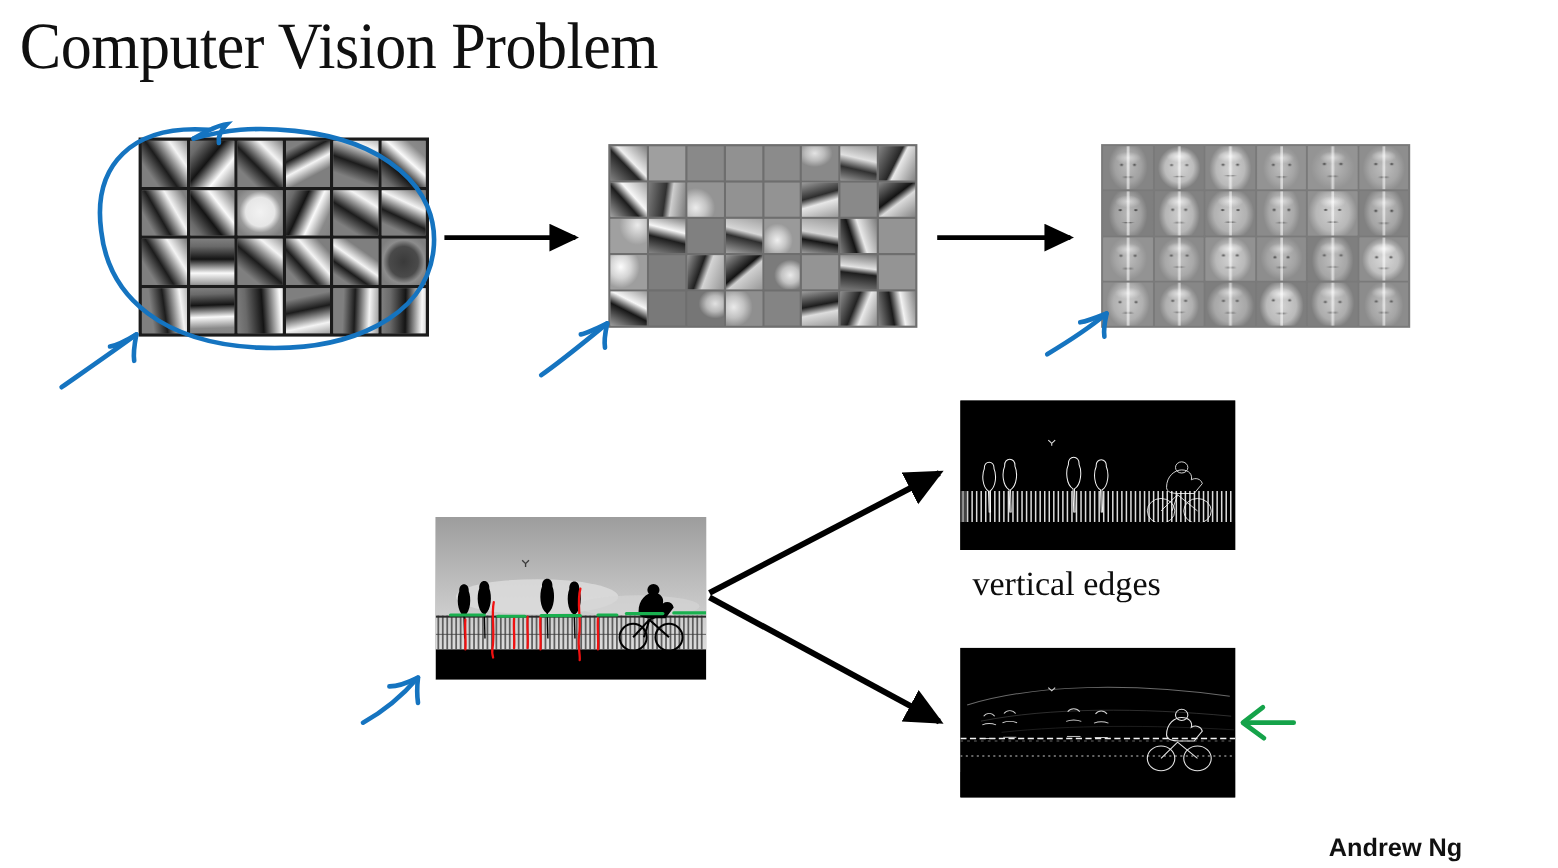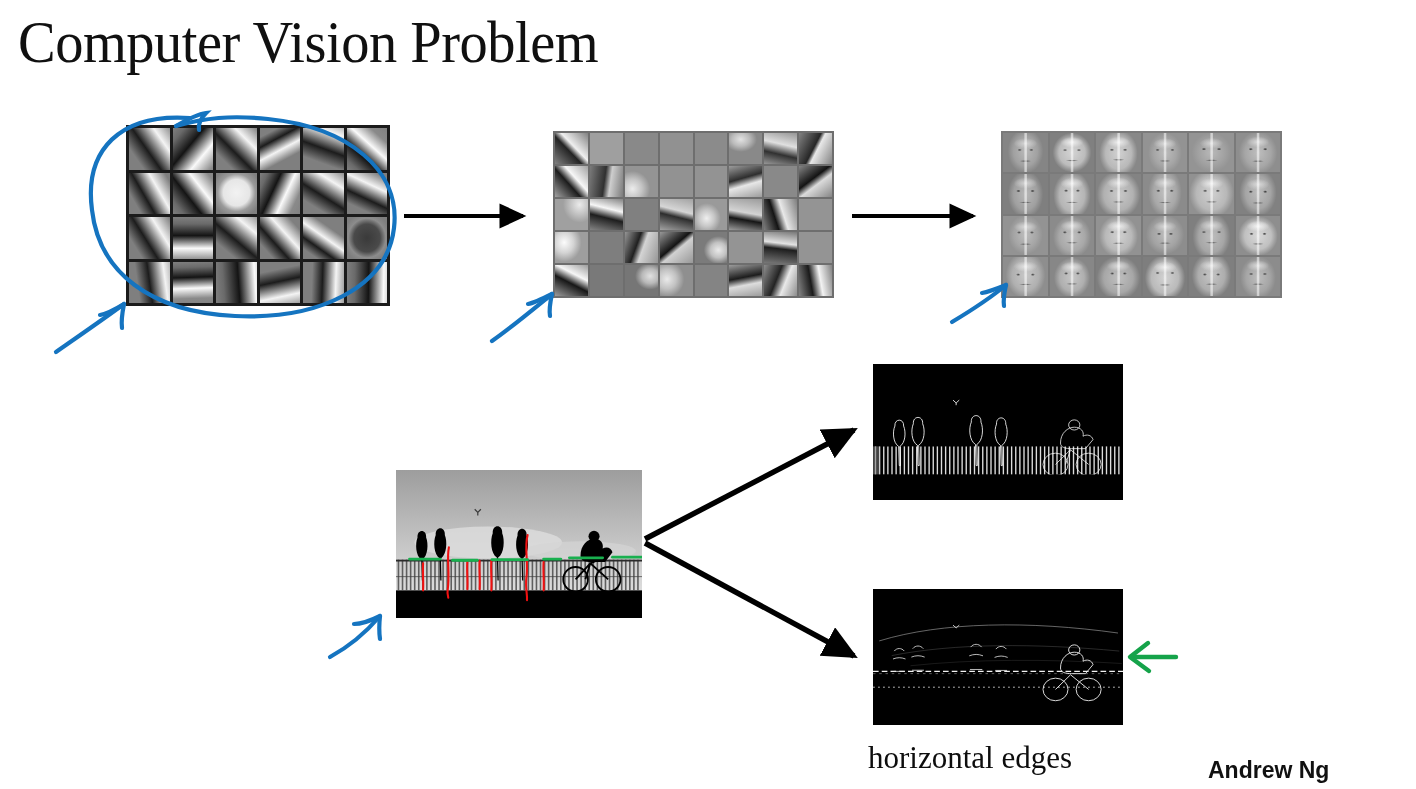--- a/index.html
+++ b/index.html
@@ -327,20 +327,21 @@
         <path d="M205,180 L204,144.3 C194.5,138 193.45,117 197.65,106.5 C196.6,91.8 213.4,91.8 212.35,106.5 C216.55,117 215.5,138 206.05,144.3 L207,180 Z" fill="none" stroke="#fff" stroke-width="1.5" opacity=".95"></path>
         <g fill="none" stroke="#fff" stroke-width="1.4" opacity=".9">
           <circle cx="292" cy="178" r="20"></circle>
           <circle cx="345" cy="178" r="20"></circle>
           <path d="M292,178 L316,152 L345,178 M316,152 L308,178"></path>
           <path d="M300,140 C300,122 312,112 322,112 C333,112 338,120 336,128 C342,124 350,126 352,134 L340,150 L318,150 C308,150 300,148 300,140 Z"></path>
           <circle cx="322" cy="108" r="9"></circle>
         </g>
         <rect x="0" y="196" width="400" height="45" fill="#000"></rect>
       </svg></div>
+  <div class="caption" style="left:884px;top:513px;">vertical edges</div>
 
   <div class="figbox" id="hedges" style="left:873px;top:589px;width:250px;height:136px;background:#000;"><svg viewBox="0 0 400 241" preserveAspectRatio="none" width="100%" height="100%">
         <rect width="400" height="241" fill="#000"></rect>
         <path d="M10,92 C110,58 250,56 392,78" stroke="#8e8e8e" stroke-width="1.6" fill="none" opacity=".75"></path>
         <path d="M30,118 C130,96 260,96 394,110" stroke="#5a5a5a" stroke-width="1.3" fill="none" opacity=".6"></path>
         <path d="M60,136 C160,124 280,124 398,132" stroke="#4a4a4a" stroke-width="1.2" fill="none" opacity=".5"></path>
         <path d="M128,64 l5,5 l5,-5" stroke="#cfcfcf" stroke-width="1.6" fill="none"></path>
         <line x1="0" y1="146" x2="400" y2="146" stroke="#f2f2f2" stroke-width="2.6" stroke-dasharray="9 5"></line>
         <line x1="0" y1="150" x2="400" y2="150" stroke="#9a9a9a" stroke-width="1" stroke-dasharray="4 6"></line>
         <line x1="0" y1="174" x2="400" y2="174" stroke="#c8c8c8" stroke-width="1.5" stroke-dasharray="3 5"></line>
@@ -366,21 +367,20 @@
         </g>
         <g fill="none" stroke="#f0f0f0" stroke-width="1.6" opacity=".95">
           <circle cx="292" cy="178" r="20"></circle>
           <circle cx="345" cy="178" r="20"></circle>
           <path d="M292,178 L316,152 L345,178"></path>
           <path d="M300,140 C300,122 312,112 322,112 C333,112 338,120 336,128 C342,124 350,126 352,134 L340,150 L318,150 C308,150 300,148 300,140 Z"></path>
           <circle cx="322" cy="108" r="9"></circle>
         </g>
         <rect x="0" y="200" width="400" height="41" fill="#000"></rect>
       </svg></div>
-  <div class="caption" style="left:868px;top:740px;">horizontal edges</div>
 
   <div class="sig" style="left:1208px;top:757px;">Andrew Ng</div>
 
   <svg class="overlay" viewBox="0 0 1416 789">
     <defs>
       <marker id="bk" markerWidth="7" markerHeight="7" refX="5.6" refY="3" orient="auto">
         <path d="M0,0 L6.4,3 L0,6 z" fill="#000"></path>
       </marker>
     </defs>
 

